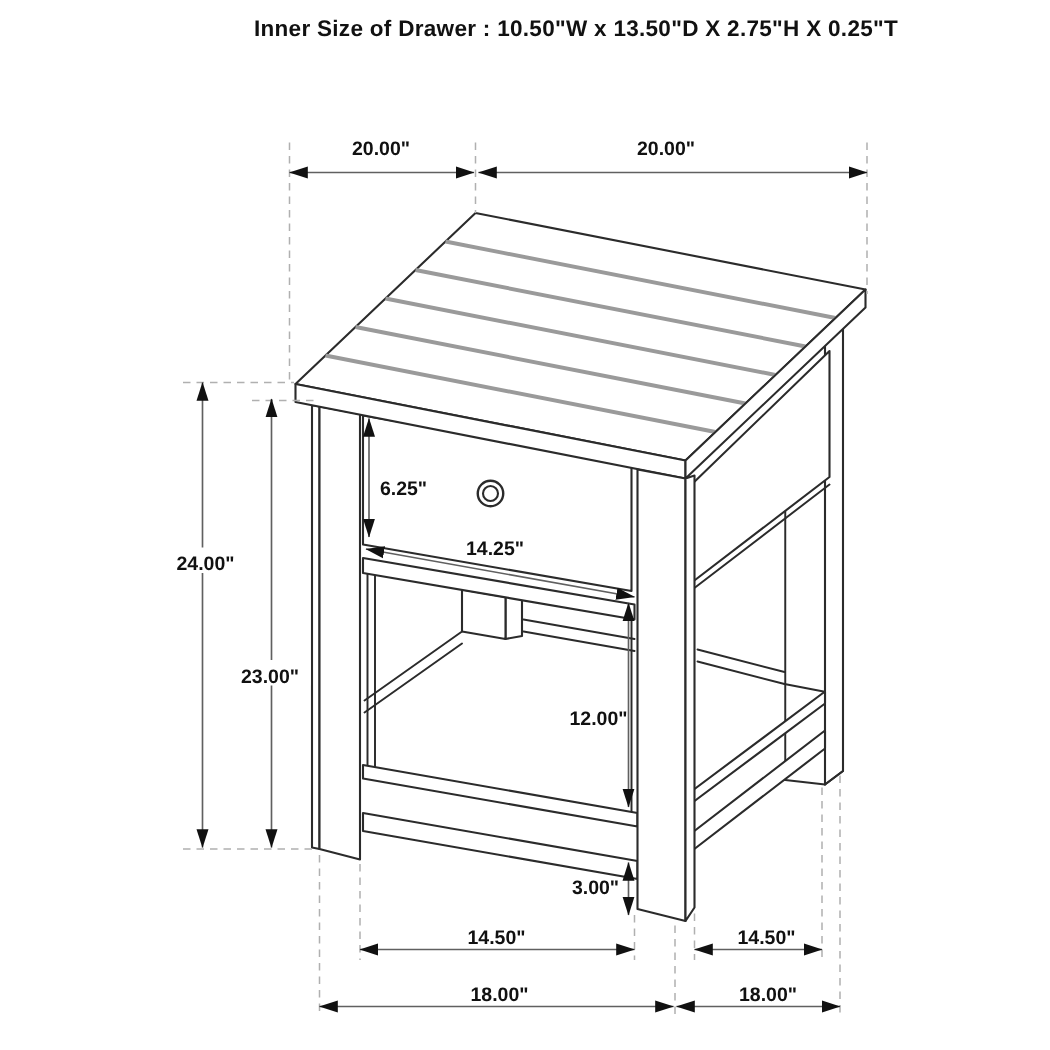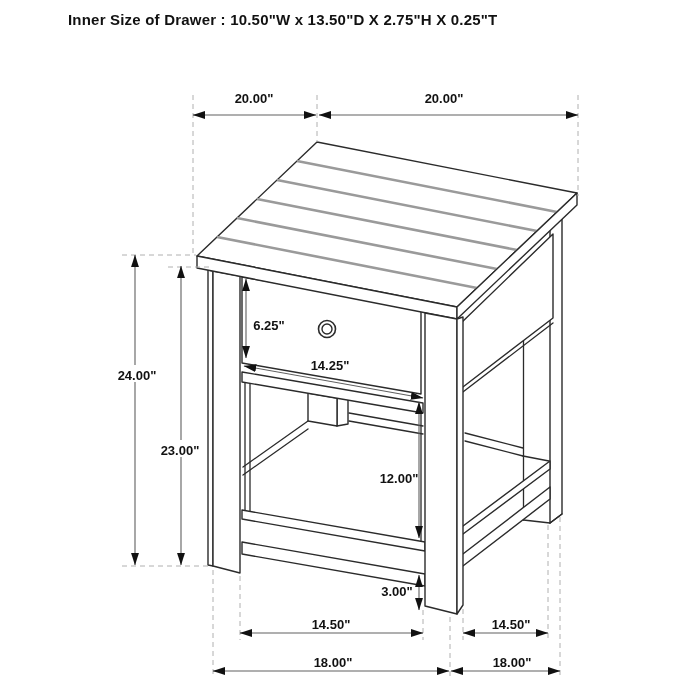--- a/index.html
+++ b/index.html
@@ -1,18 +1,18 @@
 <!DOCTYPE html>
 <html><head>
 <meta charset="utf-8">
 <style>
   html,body{margin:0;padding:0;background:#ffffff;}
   #stage{position:relative;width:700px;height:700px;background:#fff;overflow:hidden;
          font-family:"Liberation Sans",sans-serif;}
-  #title{position:absolute;top:11px;left:68px;right:0;
+  #title{position:absolute;top:11px;left:68px;right:0;text-align:center;
          font-size:15px;font-weight:bold;color:#111;letter-spacing:.2px;}
   svg{position:absolute;top:0;left:0;}
   .tbl{fill:#ffffff;stroke:#2b2b2b;stroke-width:1.4;stroke-linejoin:round;}
   .tln{fill:none;stroke:#2b2b2b;stroke-width:1.3;stroke-linecap:round;}
   .plank{fill:none;stroke:#9a9a9a;stroke-width:2.6;}
   .ext{fill:none;stroke:#b0b0b0;stroke-width:1;stroke-dasharray:5 4;}
   .dim{fill:none;stroke:#606060;stroke-width:1.1;}
   .lbl{font-family:"Liberation Sans",sans-serif;font-size:13px;font-weight:bold;
        fill:#111;text-anchor:middle;}
   .mask{fill:#ffffff;stroke:none;}

